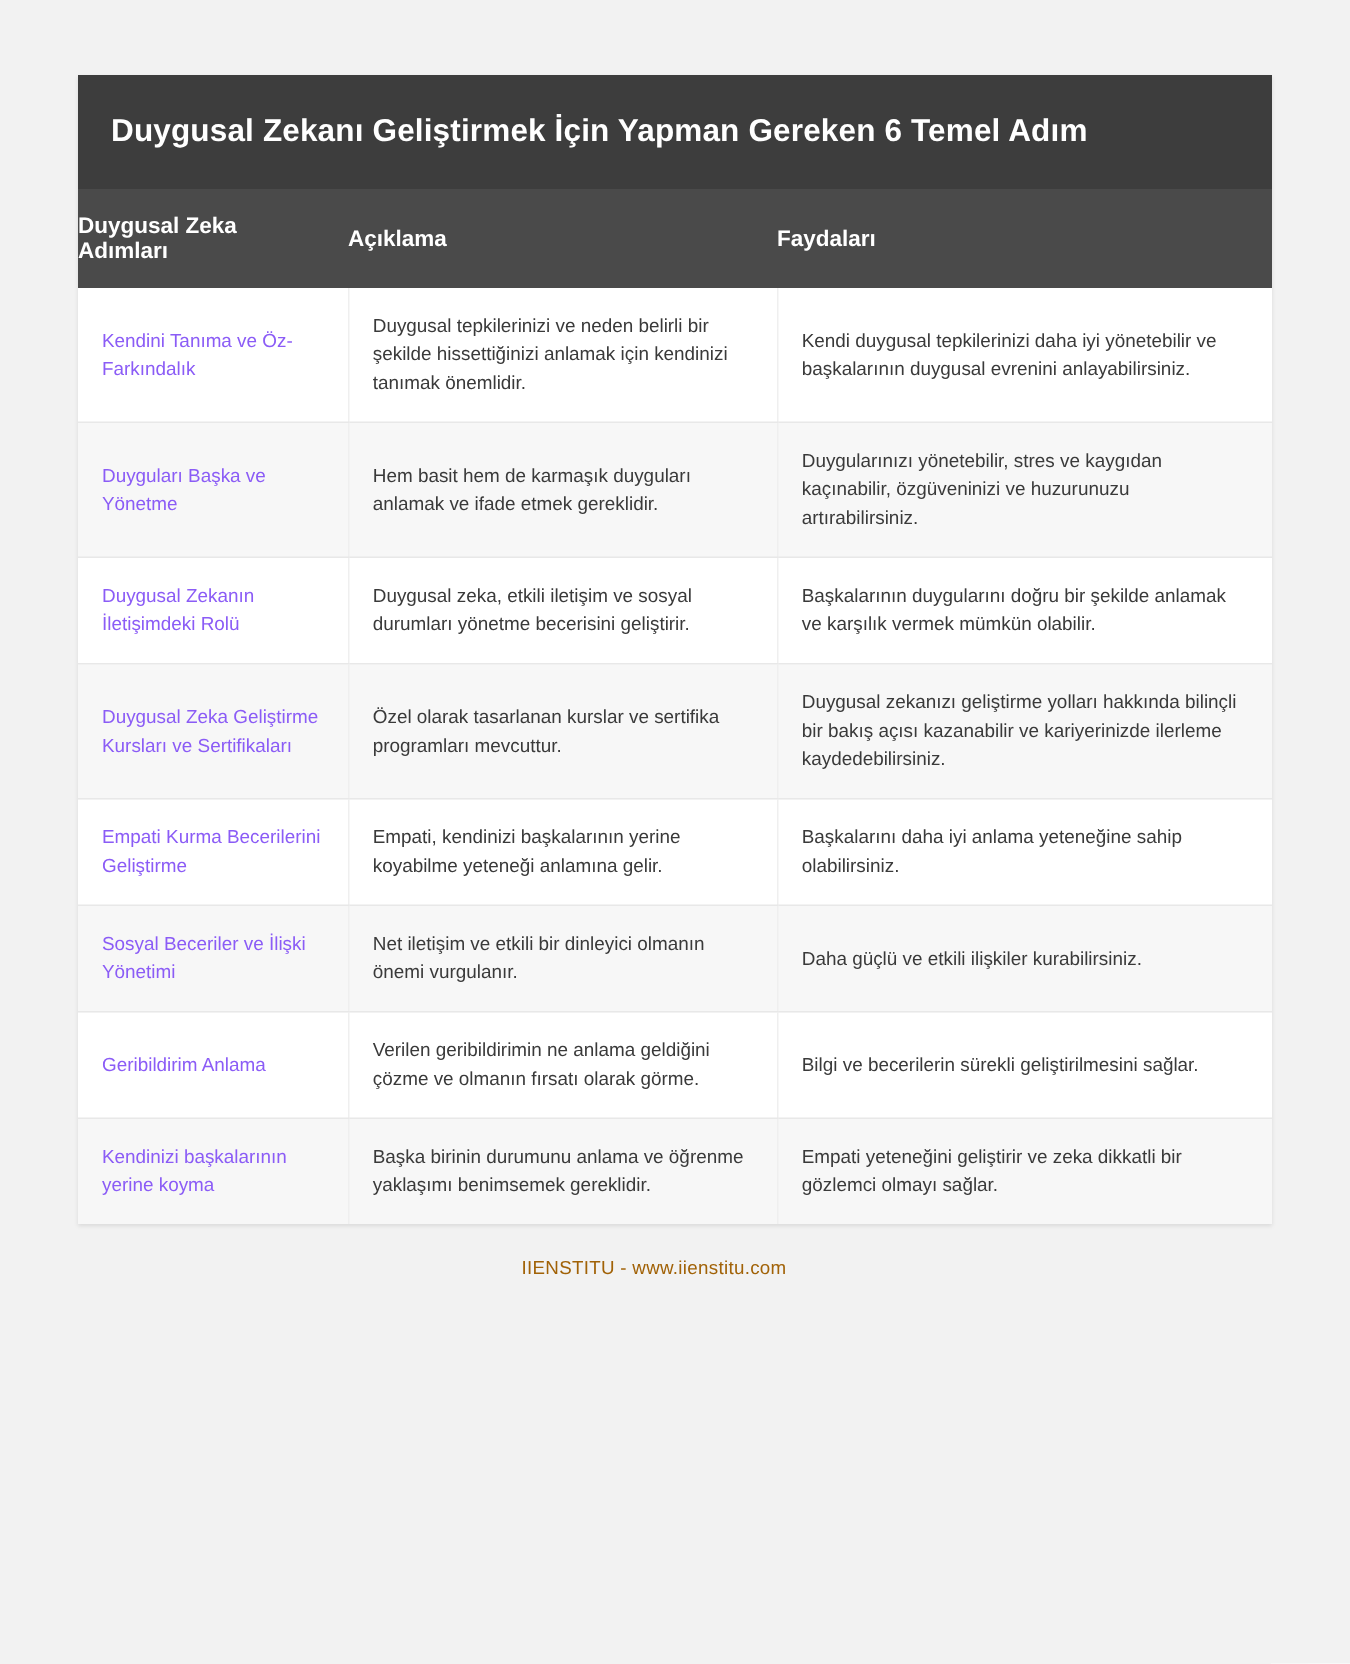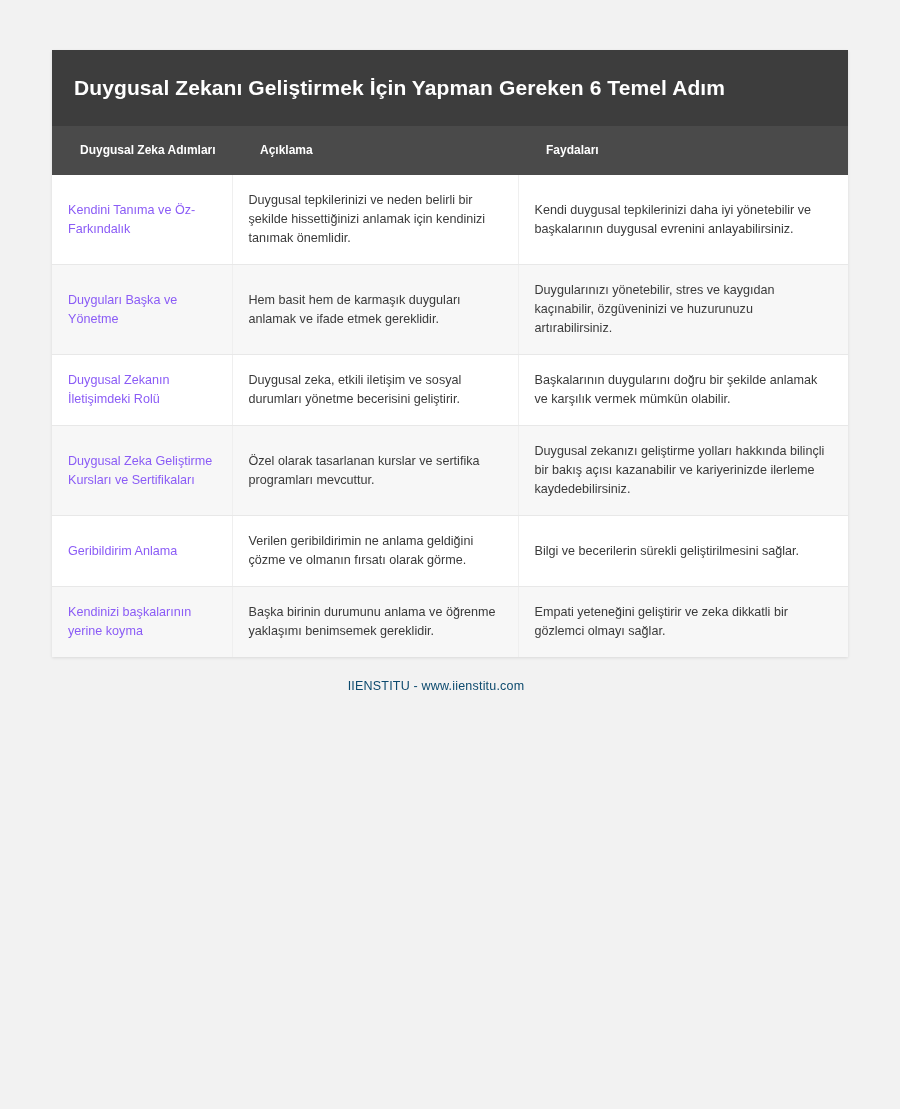--- a/index.html
+++ b/index.html
@@ -40,24 +40,24 @@
     letter-spacing: 0.1px;
   }
   table {
     width: 796px;
     border-collapse: collapse;
     table-layout: fixed;
   }
   thead th {
     background: #4a4a4a;
     color: #ffffff;
-    font-size: 12px;
+    font-size: 15px;
     font-weight: bold;
     text-align: left;
-    padding: 16px 16px 16px 28px;
+    padding: 16px 16px 16px 0;
     vertical-align: middle;
     line-height: 17px;
   }
   col.c1 { width: 180px; }
   col.c2 { width: 286px; }
   col.c3 { width: 330px; }
 
   tbody td {
     font-size: 12.6px;
     line-height: 19px;
@@ -73,21 +73,21 @@
   }
   tbody tr:nth-child(odd) td {
     background: #ffffff;
   }
   tbody tr:last-child td {
     border-bottom: none;
   }
   .col-step { color: #8b5cf6; }
   .footer {
     text-align: center;
-    color: #0c4a6e;
+    color: #a16207;
     font-size: 12.5px;
     padding: 22px 0 0 0;
     letter-spacing: 0.2px;
   }
 </style>
 </head>
 <body>
 
 <div class="page">
   <div class="card">
@@ -124,20 +124,30 @@
           <td class="col-step">Duygusal Zekanın İletişimdeki Rolü</td>
           <td>Duygusal zeka, etkili iletişim ve sosyal durumları yönetme becerisini geliştirir.</td>
           <td>Başkalarının duygularını doğru bir şekilde anlamak ve karşılık vermek mümkün olabilir.</td>
         </tr>
         <tr>
           <td class="col-step">Duygusal Zeka Geliştirme Kursları ve Sertifikaları</td>
           <td>Özel olarak tasarlanan kurslar ve sertifika programları mevcuttur.</td>
           <td>Duygusal zekanızı geliştirme yolları hakkında bilinçli bir bakış açısı kazanabilir ve kariyerinizde ilerleme kaydedebilirsiniz.</td>
         </tr>
         <tr>
+          <td class="col-step">Empati Kurma Becerilerini Geliştirme</td>
+          <td>Empati, kendinizi başkalarının yerine koyabilme yeteneği anlamına gelir.</td>
+          <td>Başkalarını daha iyi anlama yeteneğine sahip olabilirsiniz.</td>
+        </tr>
+        <tr>
+          <td class="col-step">Sosyal Beceriler ve İlişki Yönetimi</td>
+          <td>Net iletişim ve etkili bir dinleyici olmanın önemi vurgulanır.</td>
+          <td>Daha güçlü ve etkili ilişkiler kurabilirsiniz.</td>
+        </tr>
+        <tr>
           <td class="col-step">Geribildirim Anlama</td>
           <td>Verilen geribildirimin ne anlama geldiğini çözme ve olmanın fırsatı olarak görme.</td>
           <td>Bilgi ve becerilerin sürekli geliştirilmesini sağlar.</td>
         </tr>
         <tr>
           <td class="col-step">Kendinizi başkalarının yerine koyma</td>
           <td>Başka birinin durumunu anlama ve öğrenme yaklaşımı benimsemek gereklidir.</td>
           <td>Empati yeteneğini geliştirir ve zeka dikkatli bir gözlemci olmayı sağlar.</td>
         </tr>
       </tbody>

